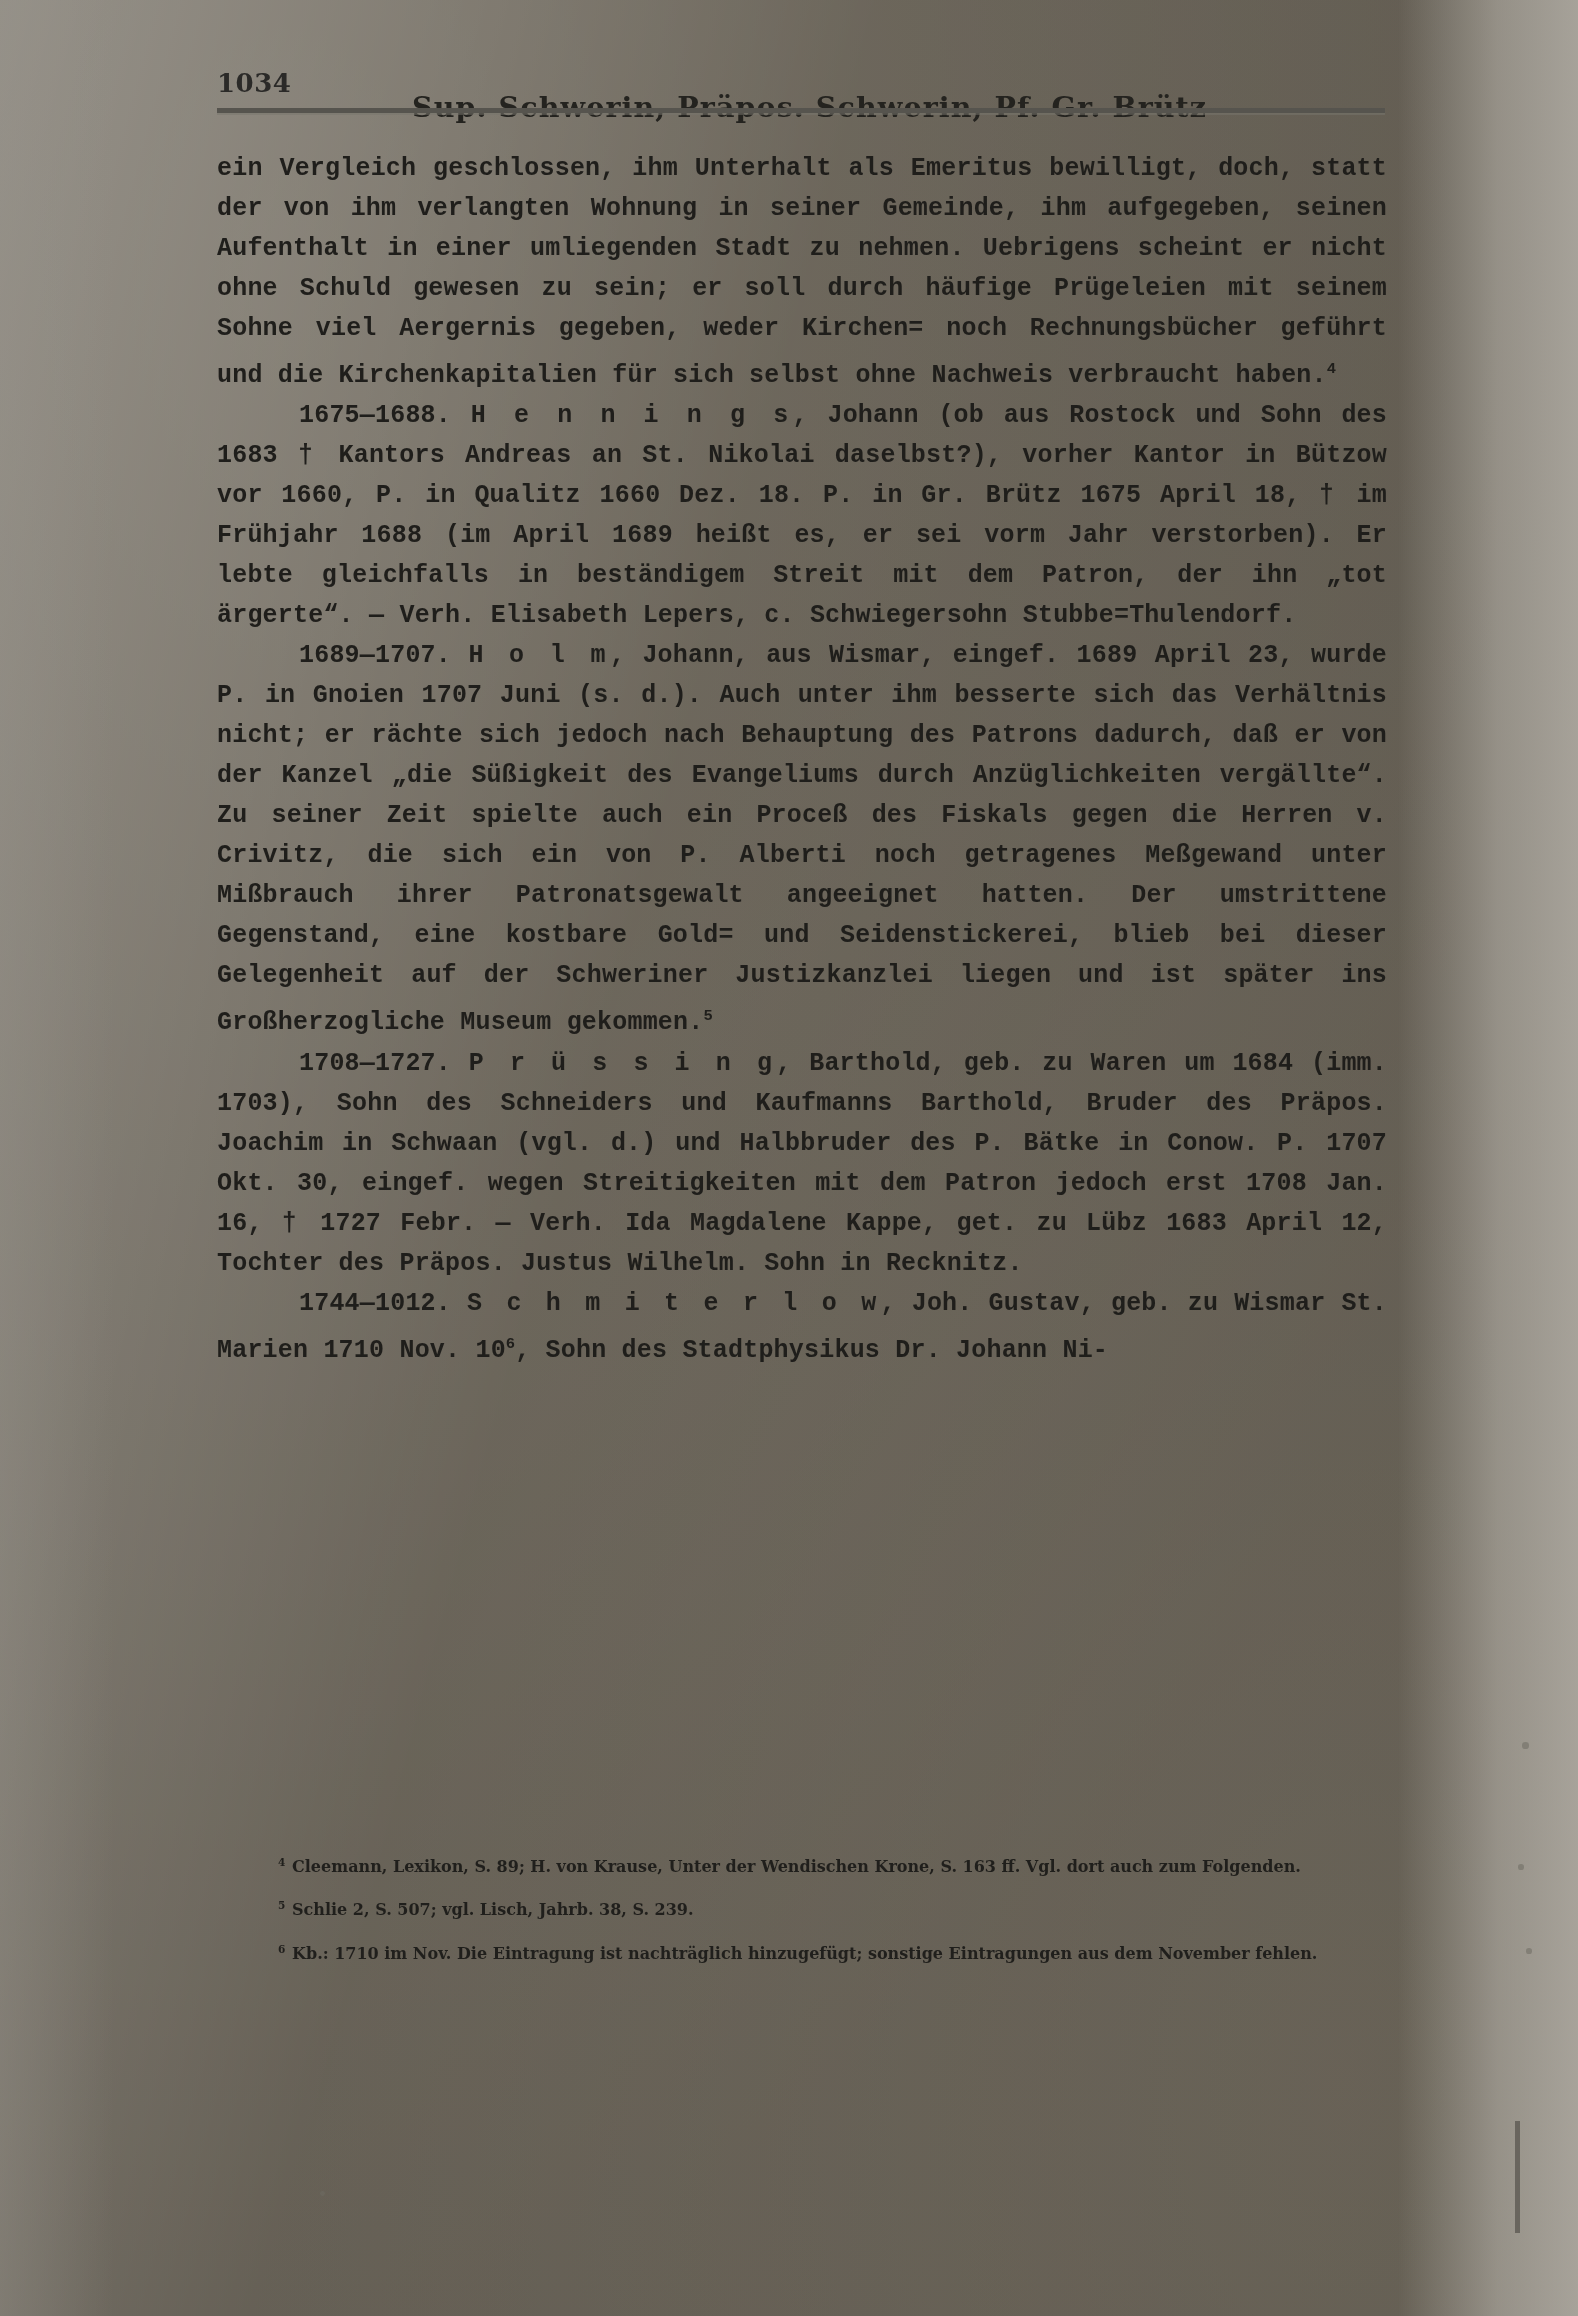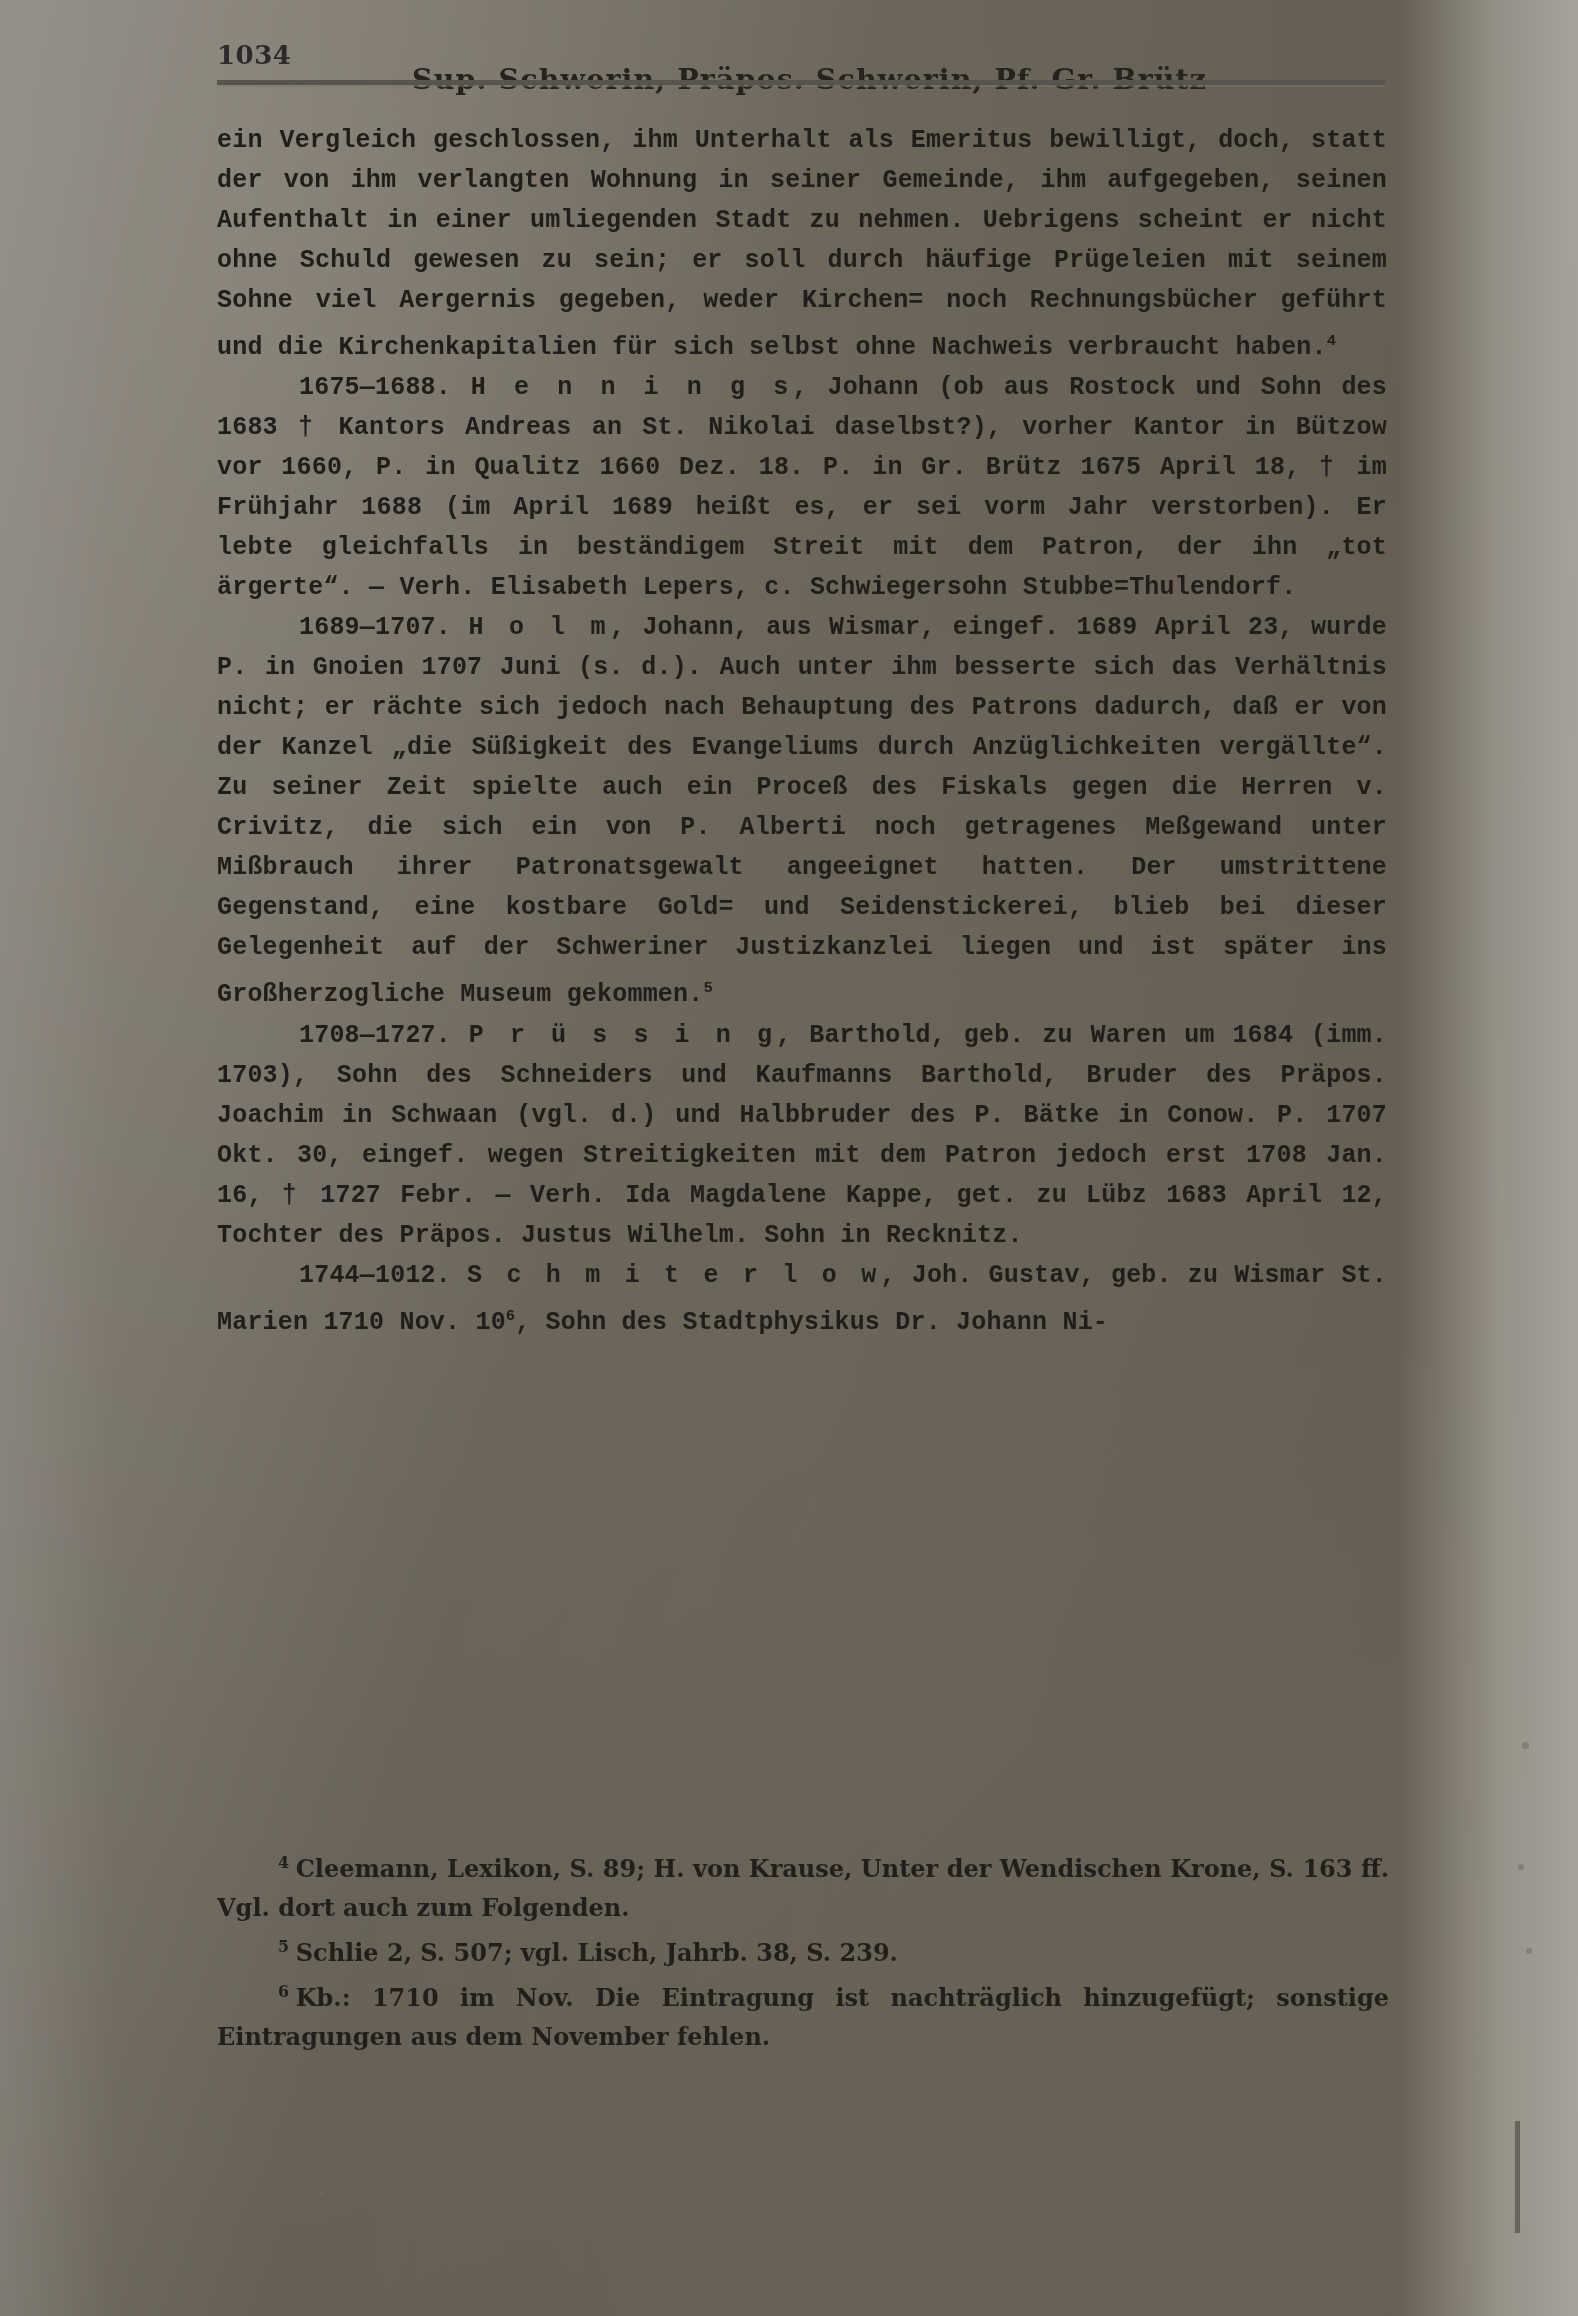--- a/index.html
+++ b/index.html
@@ -26,21 +26,21 @@
   .paper-tint {
     position: absolute;
     inset: 0;
     background:
       linear-gradient(105deg, rgba(255,255,255,0.30) 0%, rgba(255,255,255,0.06) 40%, rgba(120,116,108,0.10) 100%);
     pointer-events: none;
   }
   .content {
     position: absolute;
     left: 217px;
-    top: 34px;
+    top: 62px;
     width: 1170px;
   }
   
   .header {
     position: relative;
     height: 55px;
   }
   .folio {
     position: absolute;
     left: 0;
@@ -97,21 +97,21 @@
     vertical-align: super;
     letter-spacing: 0;
     font-weight: 600;
   }
   .footnotes {
     position: absolute;
     left: 217px;
     top: 1843px;
     width: 1172px;
     font-family: "DejaVu Serif", serif;
-    font-size: 24px;
+    font-size: 16px;
     line-height: 39px;
     color: #201f1c;
     font-weight: 600;
     text-align: justify;
   }
   .footnotes p {
     margin: 0;
     text-indent: 61px;
   }
   .fn-mark {

